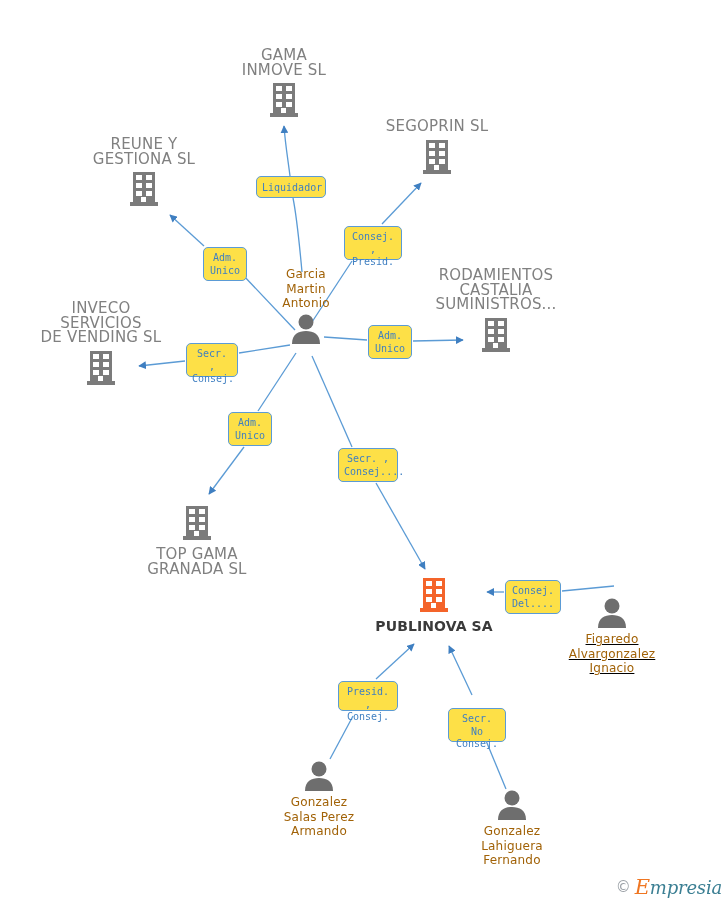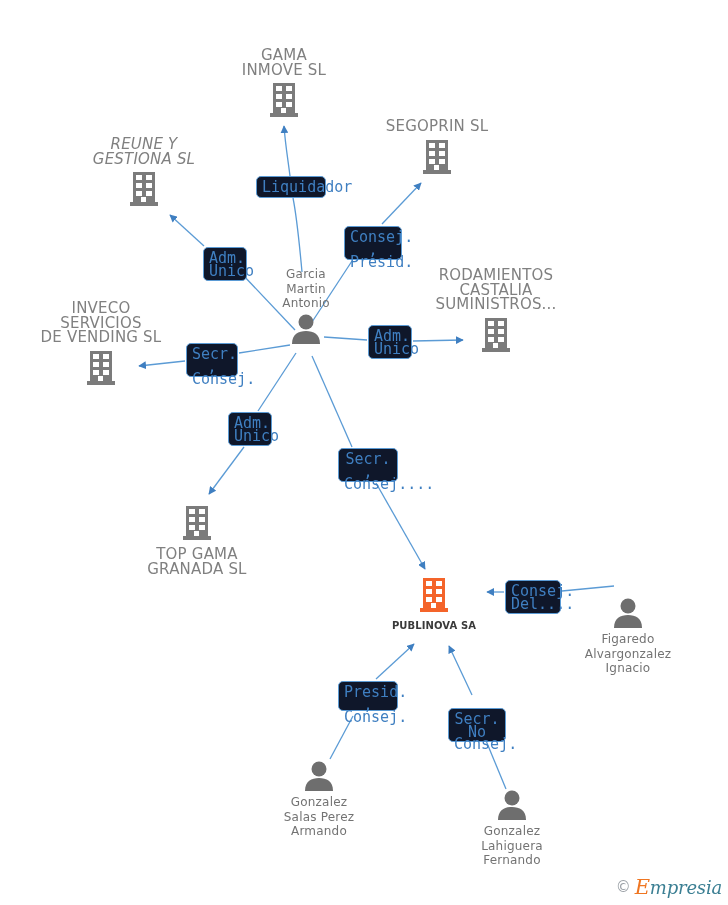--- a/index.html
+++ b/index.html
@@ -34,44 +34,44 @@
     z-index: 3;
   }
   .node .label {
     font-size: 15px;
     line-height: 14.5px;
     color: #808080;
     letter-spacing: 0.2px;
     white-space: pre-line;
   }
   .node .label.company { color: #808080; }
-  .node .label.person  { color: #737373; font-size: 12px; }
+  .node .label.person  { color: #a16207; font-size: 12px; }
   .node .glyph {
     display: block;
     margin: 0 auto;
   }
   .node.label-above .label { margin-bottom: 3px; }
   .node.label-below .label { margin-top: 4px; }
   .node.highlight .label {
     color: #3a3a3a;
     font-weight: bold;
-    font-size: 10px;
+    font-size: 14px;
     letter-spacing: 0.1px;
   }
 
   
   .rel {
     position: absolute;
     box-sizing: border-box;
     border: 1.4px solid #5b9bd5;
     border-radius: 5px;
-    background: #0f172a;
+    background: #fde047;
     color: #3f7fc1;
     font-family: "DejaVu Sans Mono", monospace;
-    font-size: 15px;
+    font-size: 10px;
     line-height: 12.5px;
     text-align: center;
     padding: 4px 5px;
     white-space: pre-line;
     z-index: 5;
   }
 
   
   #watermark {
     position: absolute;
@@ -171,21 +171,21 @@
         <rect x="17" y="6" width="6" height="5"></rect>
         <rect x="7" y="14" width="6" height="5"></rect>
         <rect x="17" y="14" width="6" height="5"></rect>
         <rect x="7" y="22" width="6" height="5"></rect>
         <rect x="17" y="22" width="6" height="5"></rect>
         <rect x="12" y="28" width="5" height="5"></rect>
       </g>
     </svg>
   </div>
 
-  <div class="node label-above" style="left:144px; top:137px;font-style:italic;">
+  <div class="node label-above" style="left:144px; top:137px;">
     <div class="label company">REUNE Y
 GESTIONA SL</div>
     <svg class="glyph" width="30" height="40" viewBox="0 0 30 40">
       <rect x="4" y="3" width="22" height="30" fill="#7b7b7b"></rect>
       <rect x="1" y="33" width="28" height="4" fill="#7b7b7b"></rect>
       <g fill="#ffffff">
         <rect x="7" y="6" width="6" height="5"></rect>
         <rect x="17" y="6" width="6" height="5"></rect>
         <rect x="7" y="14" width="6" height="5"></rect>
         <rect x="17" y="14" width="6" height="5"></rect>
@@ -272,21 +272,21 @@
         <rect x="7" y="14" width="6" height="5"></rect>
         <rect x="17" y="14" width="6" height="5"></rect>
         <rect x="7" y="22" width="6" height="5"></rect>
         <rect x="17" y="22" width="6" height="5"></rect>
         <rect x="12" y="28" width="5" height="5"></rect>
       </g>
     </svg>
     <div class="label company">PUBLINOVA SA</div>
   </div>
 
-  <div class="node label-below" style="left:628px; top:598px;">
+  <div class="node label-below" style="left:612px; top:598px;text-decoration:underline;">
     <svg class="glyph" width="34" height="30" viewBox="0 0 34 30">
       <circle cx="17" cy="8" r="7.5" fill="#6e6e6e"></circle>
       <path d="M 3 30 C 3 20 9.5 17 17 17 C 24.5 17 31 20 31 30 Z" fill="#6e6e6e"></path>
     </svg>
     <div class="label person">Figaredo
 Alvargonzalez
 Ignacio</div>
   </div>
 
   <div class="node label-below" style="left:319px; top:761px;">

